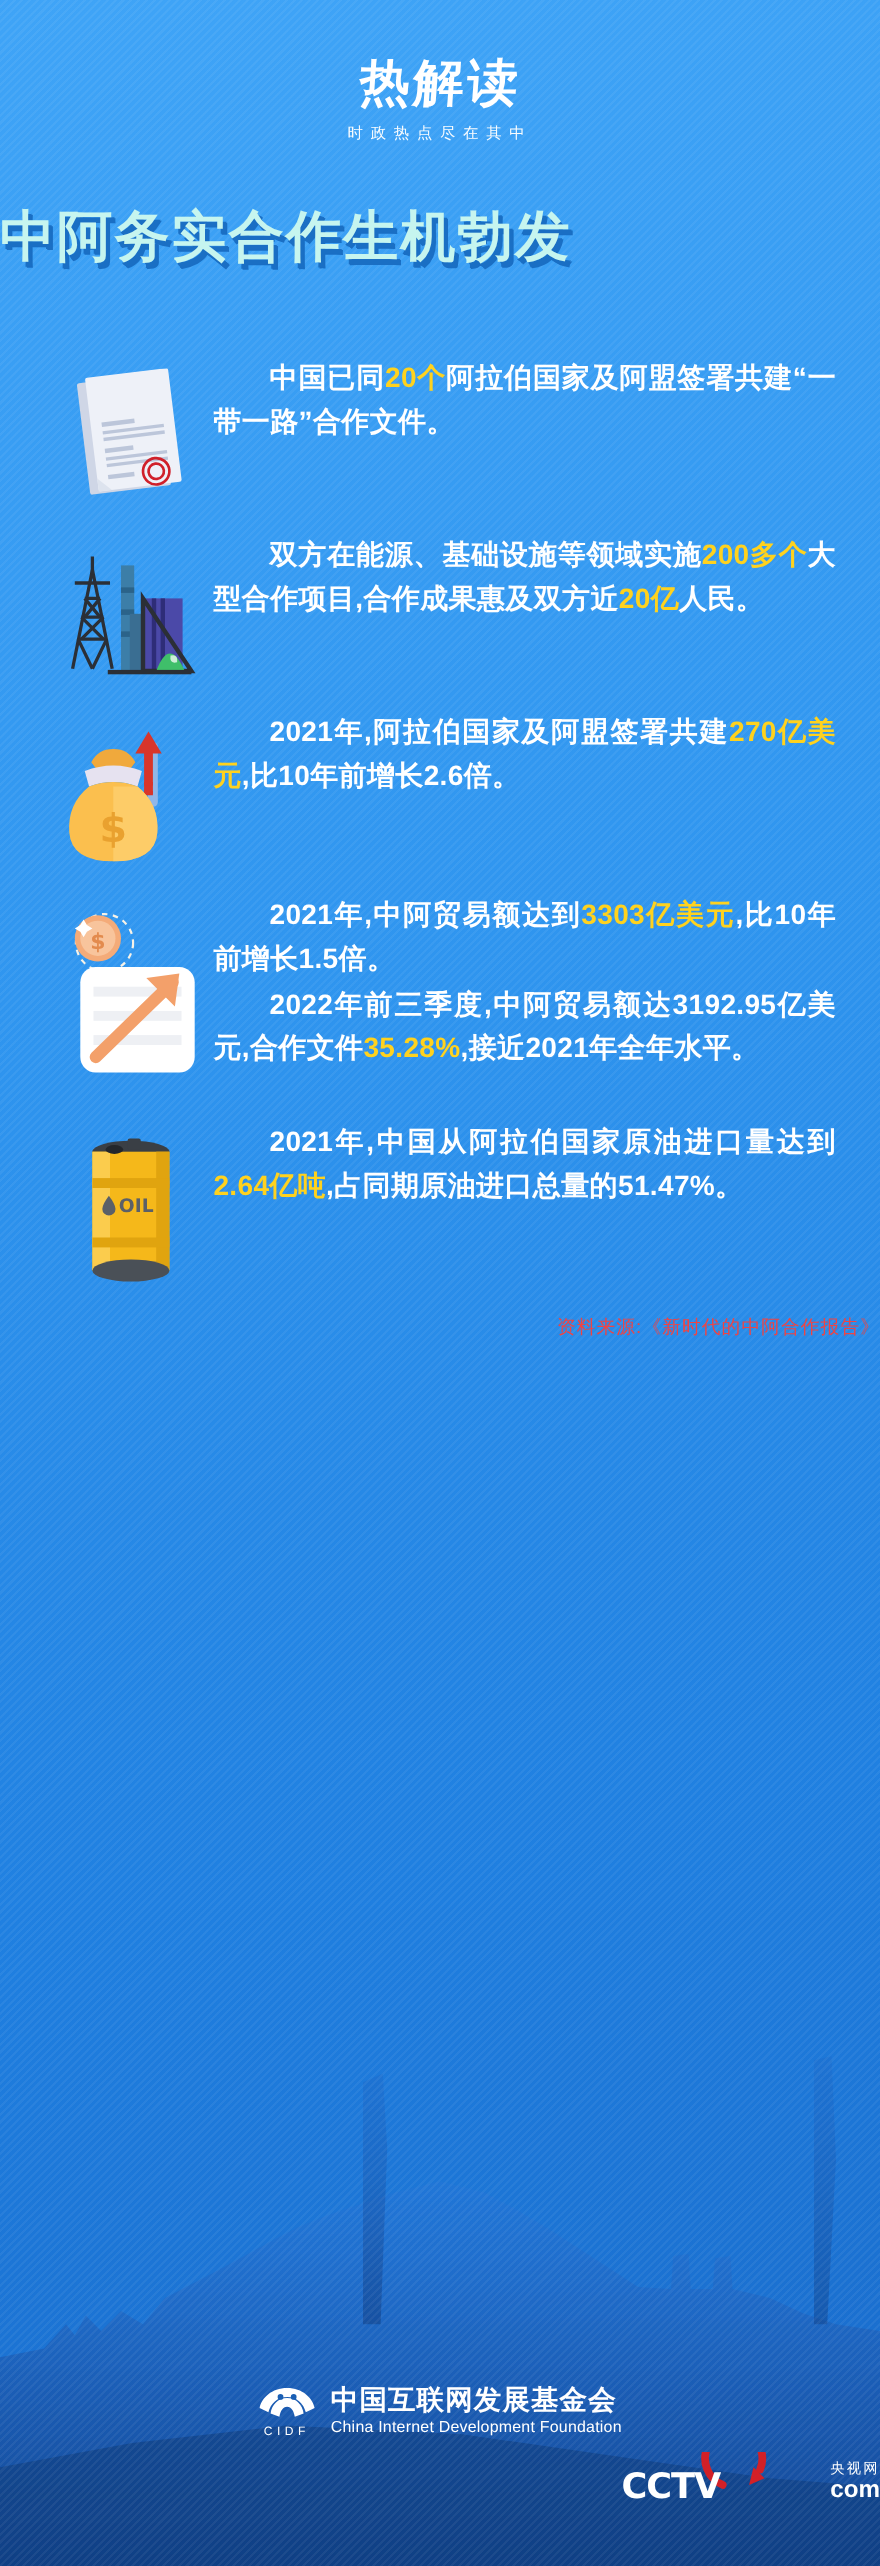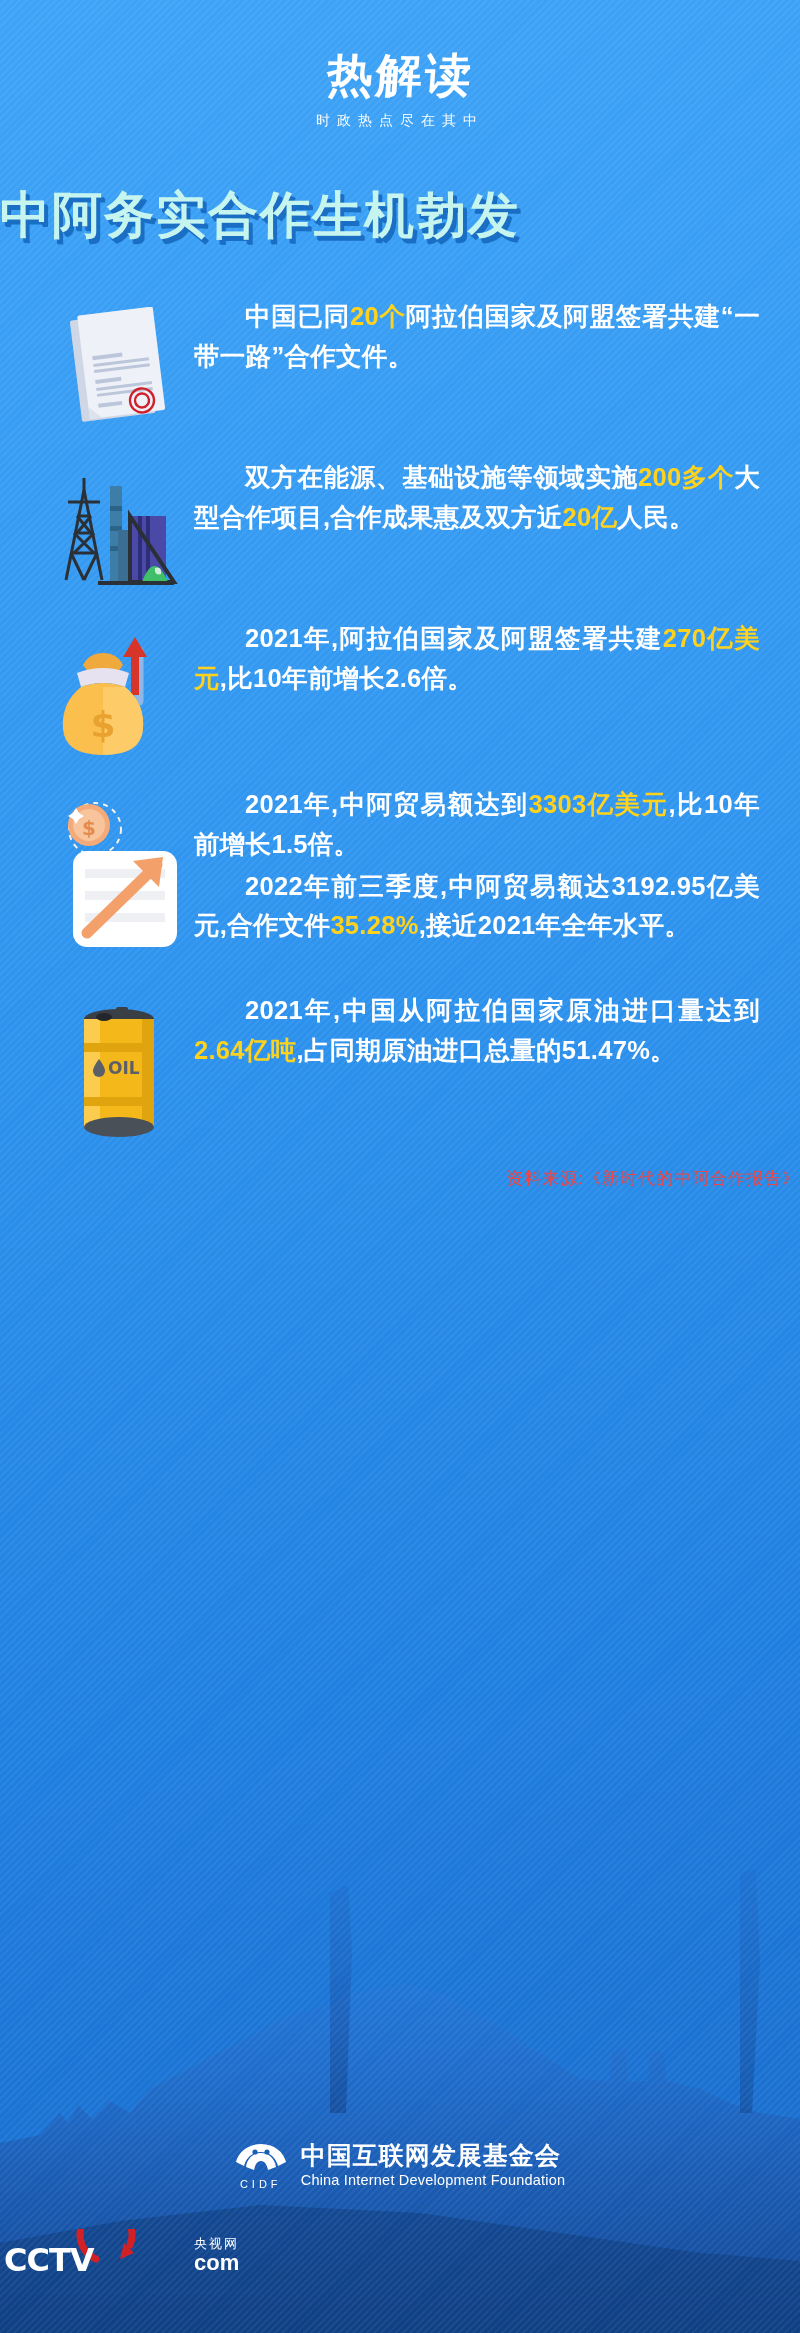--- a/index.html
+++ b/index.html
@@ -64,21 +64,21 @@
     margin-top: 52px;
     text-align: left;
     font-size: 50px;
     font-weight: bold;
     letter-spacing: 2px;
     color: #c6f5ef;
     text-shadow: 3px 4px 0 #1a6fc4, 4px 5px 0 #1a6fc4;
   }
 
   
-  .blocks { margin-top: 48px; }
+  .blocks { margin-top: 76px; }
 
   .block {
     position: relative;
     display: flex;
     align-items: flex-start;
     padding: 0 36px 0 44px;
     margin-bottom: 26px;
   }
   .icon-col {
     width: 150px;
@@ -133,24 +133,24 @@
     color: #fff; font-size: 11px; letter-spacing: 4px; margin-top: 2px;
   }
   .cidf-names { text-align: left; }
   .cidf-cn {
     color: #fff; font-size: 25px; font-weight: bold; letter-spacing: 1px; line-height: 1.1;
   }
   .cidf-en {
     color: #fff; font-size: 14.5px; letter-spacing: 0.2px; margin-top: 3px;
   }
   .cctv-row {
-    margin-top: 39px;
+    margin-top: 12px;
     display: flex;
     align-items: center;
-    justify-content: flex-start;
+    justify-content: flex-end;
   }
   .cctv-yang {
     color:#fff; font-size: 13px; letter-spacing: 2px; line-height: 1;
   }
   .cctv-com {
     color:#fff; font-size: 22px; font-weight: bold; line-height: 1; margin-top: 2px;
   }
 </style>
 </head>
 <body>

